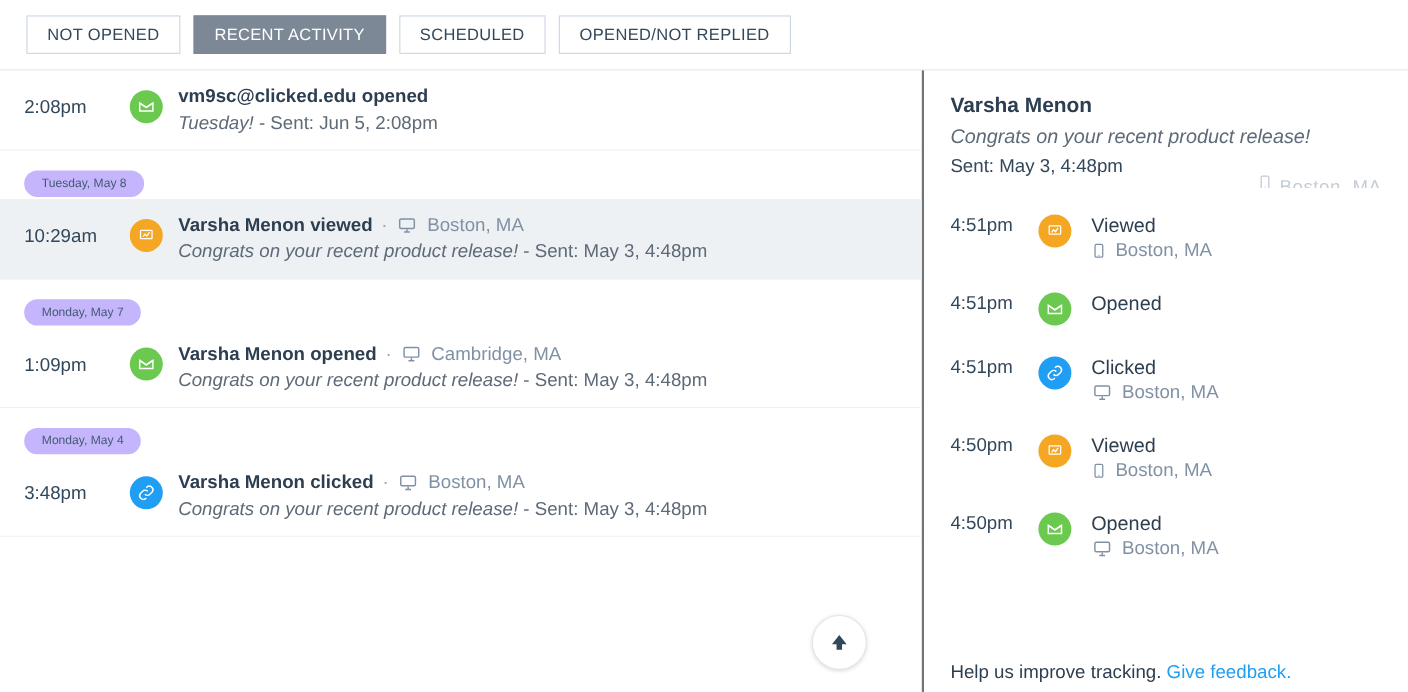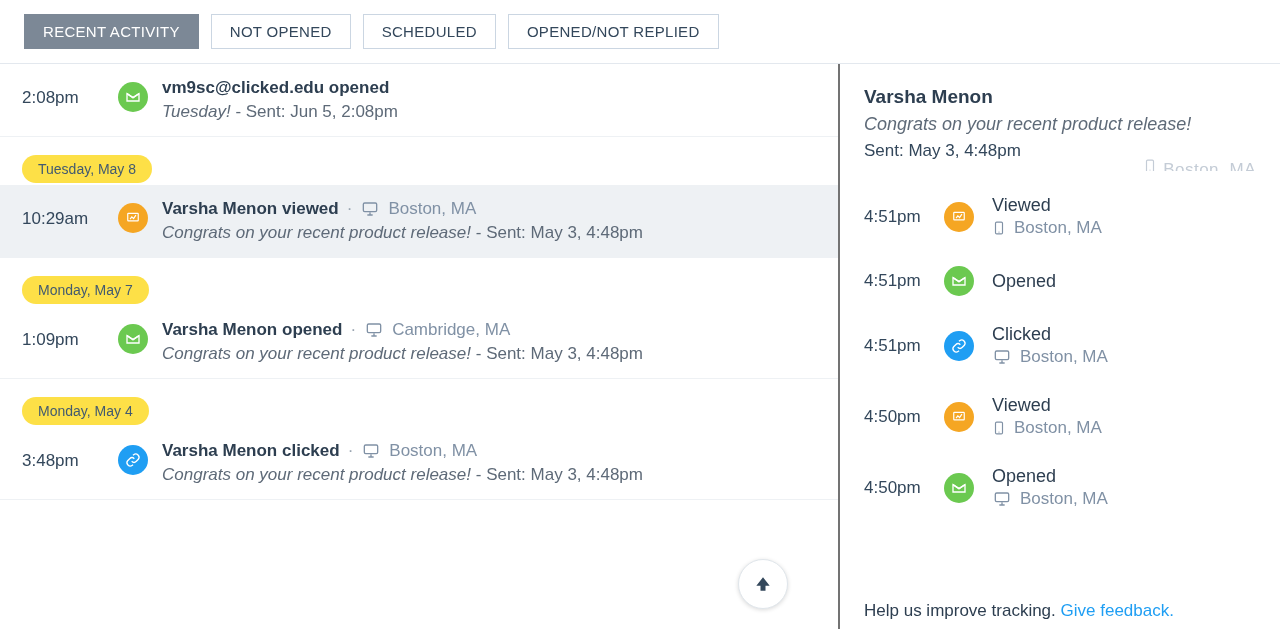--- a/index.html
+++ b/index.html
@@ -25,48 +25,48 @@
   .rowbody { flex: 1; min-width: 0; }
   .line1 { font-size: 17px; color: #2d3e50; display: flex; align-items: center; gap: 8px; flex-wrap: wrap; }
   .line1 b { font-weight: 700; color: #2d3e50; }
   .line2 { font-size: 17px; color: #5e6a78; margin-top: 4px; }
   .line2 i { font-style: italic; }
   .dot { color: #9aa5b1; }
   .loc { color: #8091a5; font-size: 17px; }
   .devicon { display: inline-flex; color: #8091a5; }
   
   .datewrap { padding: 18px 22px 2px 22px; }
-  .datechip { display: inline-block; background: #fde047; color: #425a70; font-size: 14px; padding: 6px 16px; border-radius: 20px; }
+  .datechip { display: inline-block; background: #c4b5fd; color: #425a70; font-size: 11px; padding: 6px 16px; border-radius: 20px; }
   
   .panel-head { margin-bottom: 6px; }
   .panel-name { font-size: 19px; font-weight: 700; color: #2d3e50; }
   .panel-subj { font-size: 18px; font-style: italic; color: #5e6a78; margin-top: 6px; }
   .panel-sent { font-size: 17px; color: #33475b; margin-top: 6px; }
   .panel-cut  { font-size: 17px; color: #c4ccd6; text-align: right; margin-top: -4px; letter-spacing: .5px; height: 14px; overflow: hidden; }
   .panel-cut .devicon { color:#c4ccd6; margin-right:6px; }
   .tl { margin-top: 24px; }
-  .tlrow { display: flex; align-items: center; margin-bottom: 28px; }
+  .tlrow { display: flex; margin-bottom: 28px; }
   .tltime { width: 80px; font-size: 17px; color: #33475b; }
   .tlicon { width: 48px; }
   .tlbody { flex: 1; }
   .tlact { font-size: 18px; color: #2d3e50; }
   .tlloc { font-size: 17px; color: #8091a5; display: flex; align-items: center; gap: 8px; margin-top: 2px; }
   .feedback { position: absolute; left: 24px; right: 24px; bottom: 8px; font-size: 17px; color: #2d3e50; }
   .feedback a { color: #1f9ef3; text-decoration: none; margin-top: 11px; }
   
   .fab { position: absolute; right: 50px; bottom: 20px; width: 50px; height: 50px; border-radius: 50%; background: #fff; border: 1px solid #e0e6eb; box-shadow: 0 1px 4px rgba(0,0,0,.15); display: flex; align-items: center; justify-content: center; color: #33475b; cursor: pointer; }
   svg { display: block; }
 </style>
 </head>
 <body>
 
 <div class="container">
   <div class="tabs" id="tabs">
+      <button class="tab">NOT OPENED</button>
       <button class="tab active">RECENT ACTIVITY</button>
-      <button class="tab">NOT OPENED</button>
       <button class="tab">SCHEDULED</button>
       <button class="tab">OPENED/NOT REPLIED</button>
     </div>
   <div class="cols">
     <div class="left">
       <div id="feed">
           <div class="row">
     <div class="time">2:08pm</div>
     <div class="iconwrap">
               <span class="badge green">

